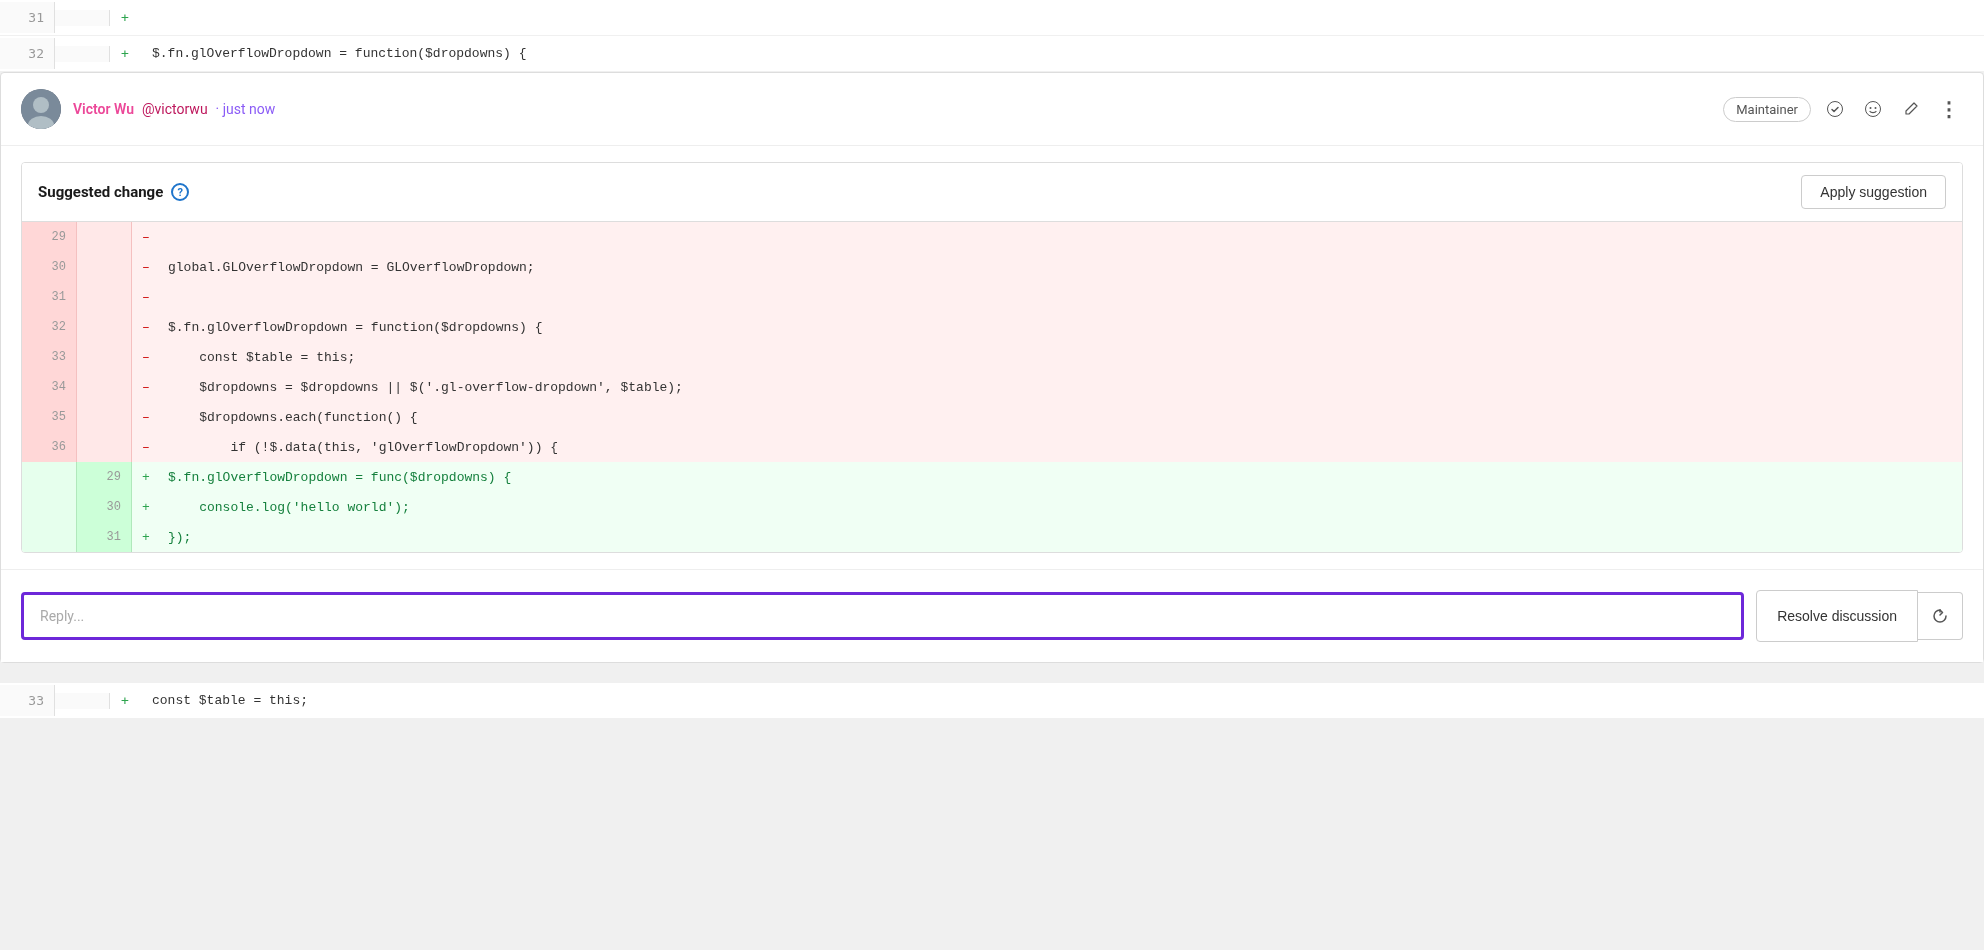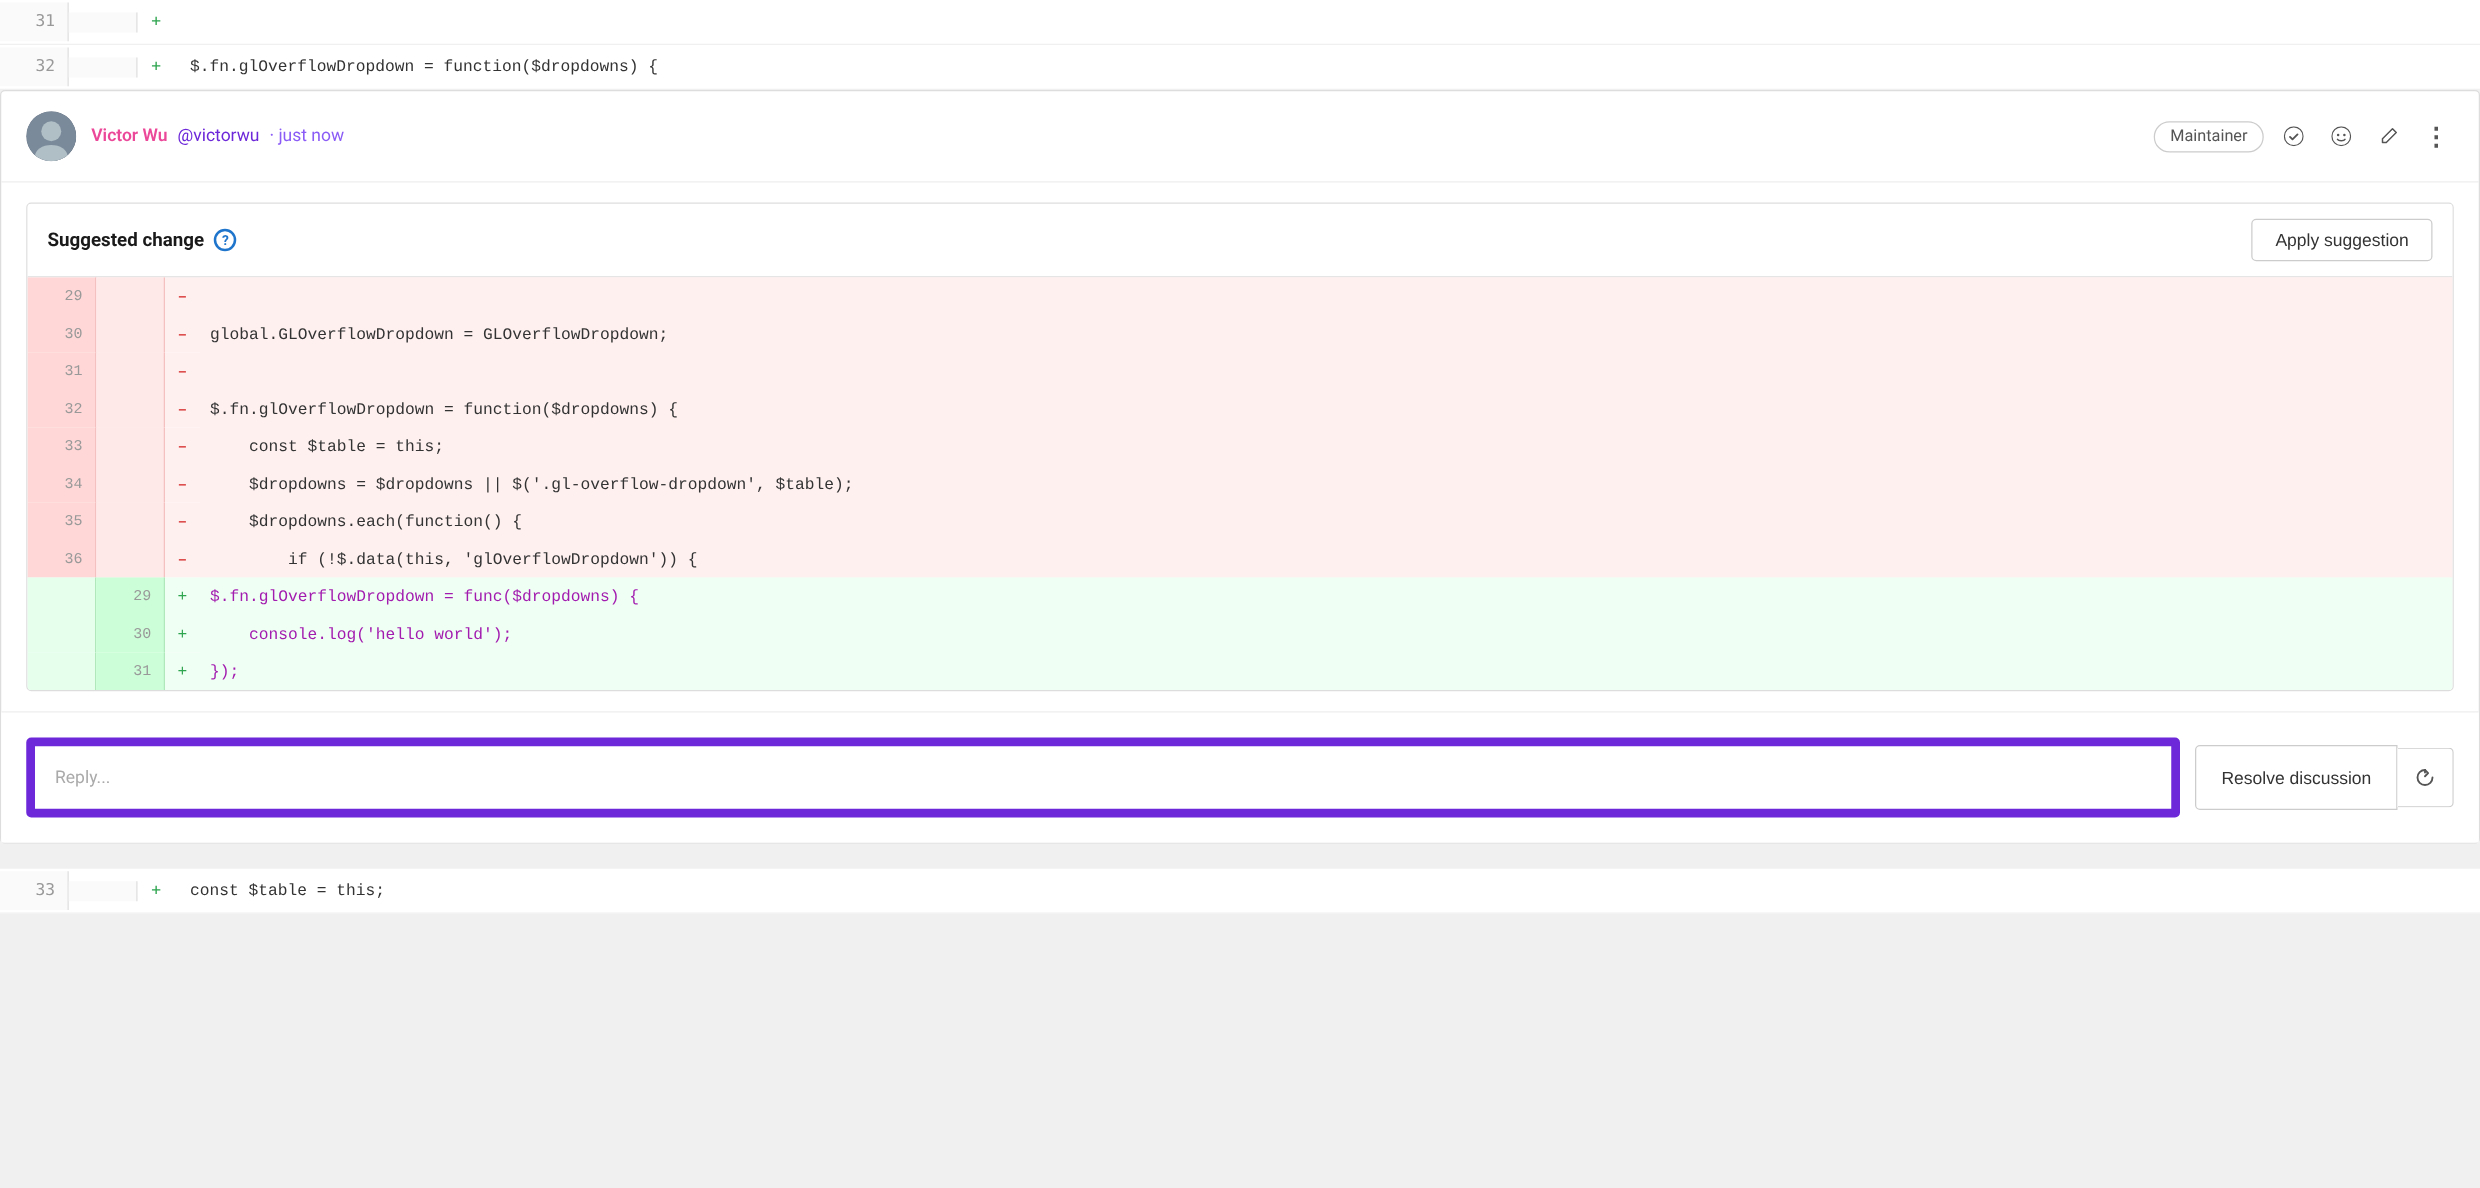--- a/index.html
+++ b/index.html
@@ -62,21 +62,21 @@
       gap: 8px;
     }
 
     .comment-author {
       font-weight: 600;
       color: #ec4899;
       font-size: 14px;
     }
 
     .comment-username {
-      color: #6d28d9;
+      color: #be185d;
       font-size: 14px;
     }
 
     .comment-time {
       color: #8b5cf6;
       font-size: 14px;
     }
 
     .comment-actions {
       display: flex;
@@ -239,44 +239,44 @@
       display: flex;
       align-items: center;
     }
 
     .diff-code-old {
       color: #333;
       background: #fff0f0;
     }
 
     .diff-code-new {
-      color: #a21caf;
+      color: #15803d;
       background: #f0fff4;
     }
 
     
     .reply-area {
       padding: 20px;
       border-top: 1px solid #eee;
       display: flex;
       gap: 12px;
       align-items: center;
       background: #fff;
     }
 
     .reply-input {
       flex: 1;
-      border: 7px solid #6d28d9;
+      border: 3px solid #6d28d9;
       border-radius: 4px;
       padding: 12px 16px;
       font-size: 14px;
       color: #999;
       background: #fff;
       cursor: text;
-      height: 64px;
+      height: 48px;
       display: flex;
       align-items: center;
     }
 
     .resolve-btn {
       border: 1px solid #ccc;
       border-radius: 4px 0 0 4px;
       padding: 12px 20px;
       background: #fff;
       color: #333;

